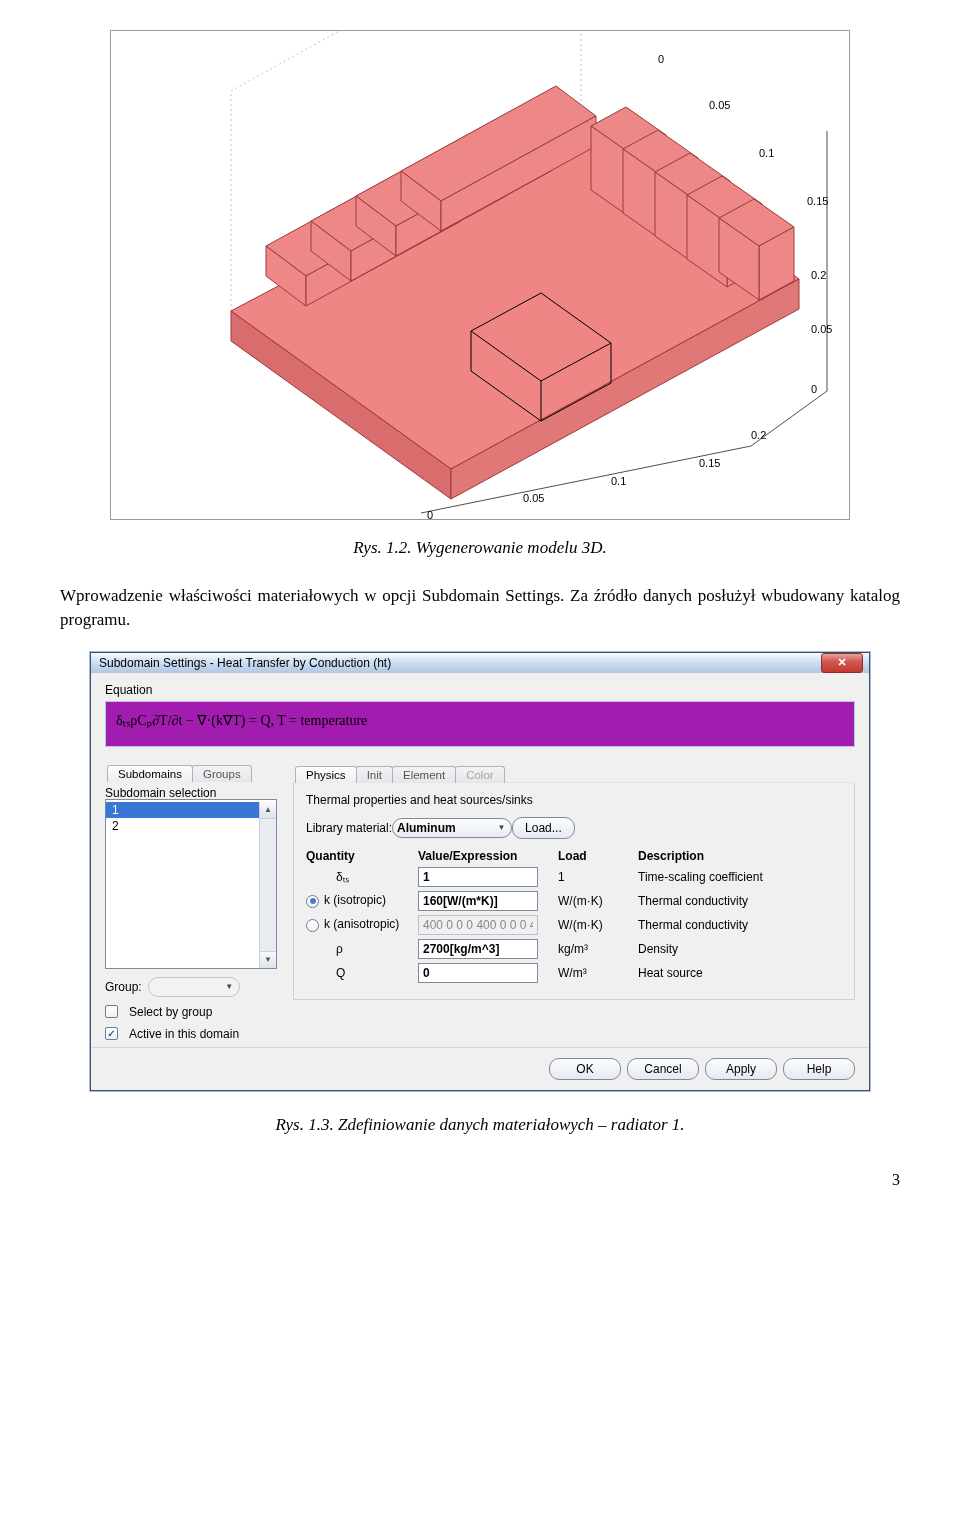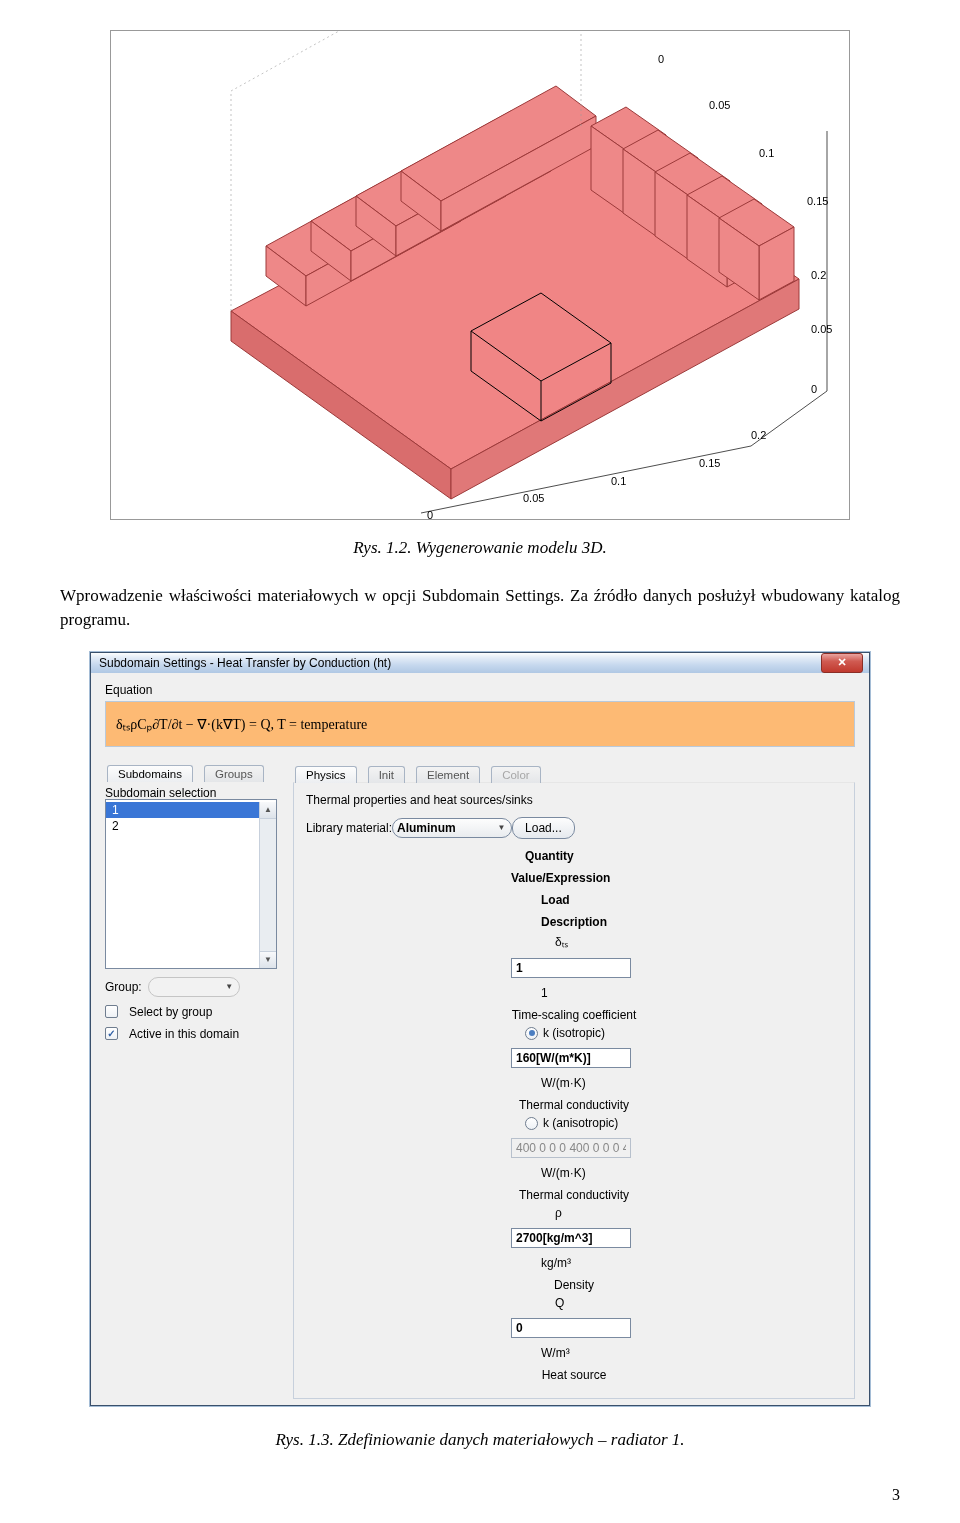--- a/index.html
+++ b/index.html
@@ -46,27 +46,27 @@
     width: 42px; height: 20px;
     background: linear-gradient(#e9a4a0,#d05b52 40%,#c0392e);
     border: 1px solid #8b2e26;
     border-radius: 3px;
     display:flex;align-items:center;justify-content:center;
     color:#fff;font-size:11px;font-weight:700;
   }
   .dialog-body { background: #f0f0f0; padding: 10px 14px 6px 14px; }
   .section-label { margin-bottom: 4px; }
   .equation-box {
-    background: #fdba74; border: 1px solid #b9c9da;
+    background: #a21caf; border: 1px solid #b9c9da;
     padding: 8px 10px; margin-bottom: 14px;
     height: 46px;
-    display:flex; align-items:center;
+    display:flex; 
     font-family: "Times New Roman", serif;
   }
-  .tab-strip { display:flex; align-items:flex-end; height:21px; padding-left:2px; gap:12px; }
+  .tab-strip { display:flex; align-items:flex-end; height:21px; padding-left:2px; gap:0; }
   .tab {
     background: linear-gradient(#fdfdfd,#eceef1);
     border:1px solid #a8b4c4; border-bottom:none;
     border-radius:3px 3px 0 0;
     padding: 2px 10px 2px 10px;
     margin-right:-1px;
     font-size:11.5px;
     color:#000;
   }
   .tab.inactive { background:linear-gradient(#f3f3f3,#e4e6e9); color:#555; }
@@ -84,21 +84,21 @@
   .list-box .item.selected { background:#3a76d6; color:#fff; }
   .list-box .scrollbar {
     width:17px; background:#e9edf1;
     border-left:1px solid #c7d0dc;
     display:flex; flex-direction:column;
   }
   .scroll-btn { height:17px; background:linear-gradient(#f8f9fb,#dde3ea); border-bottom:1px solid #c7d0dc; display:flex;align-items:center;justify-content:center;color:#555;font-size:8px;}
   .scroll-btn.bottom{border-top:1px solid #c7d0dc;border-bottom:none;margin-top:auto;}
   .sub-label { margin-top:2px; font-size:12px;}
   .hint { color:#000; font-size:12px; margin-bottom:10px;}
-  .form-row { display:flex; align-items:center; margin-bottom:4px; gap:8px;flex-direction:column; }
+  .form-row { display:flex; align-items:center; margin-bottom:4px; gap:14px; }
   .form-row .label { width:98px; font-size:12px;}
   .form-row .value-col { width:126px; }
   .form-row .unit-col { width:66px; font-size:12px;}
   .form-row .desc-col { flex:1; font-size:12px;}
   .form-row.header .label,
   .form-row.header .value-col,
   .form-row.header .unit-col,
   .form-row.header .desc-col { font-weight:700; font-size:12px;}
   input.field, .dropdown {
     width:120px; height:20px;
@@ -339,17 +339,23 @@
             <div class="label" style="padding-left:30px"><span>Q</span></div>
             <div class="value-col"><input class="field" style="font-weight: 700;" value="0"></div>
             <div class="unit-col">W/m³</div>
             <div class="desc-col">Heat source</div>
           </div>
         </div>
       </div>
     </div>
   </div>
 
+  <div class="footer">
+    <div class="btn">OK</div>
+    <div class="btn">Cancel</div>
+    <div class="btn">Apply</div>
+    <div class="btn">Help</div>
+  </div>
 </div>
 
 <p class="caption" style="margin-top:24px">Rys. 1.3. Zdefiniowanie danych materiałowych – radiator 1.</p>
 
 <div style="text-align:right;margin-top:36px;font-size:16px">3</div>
 
 </body></html>

